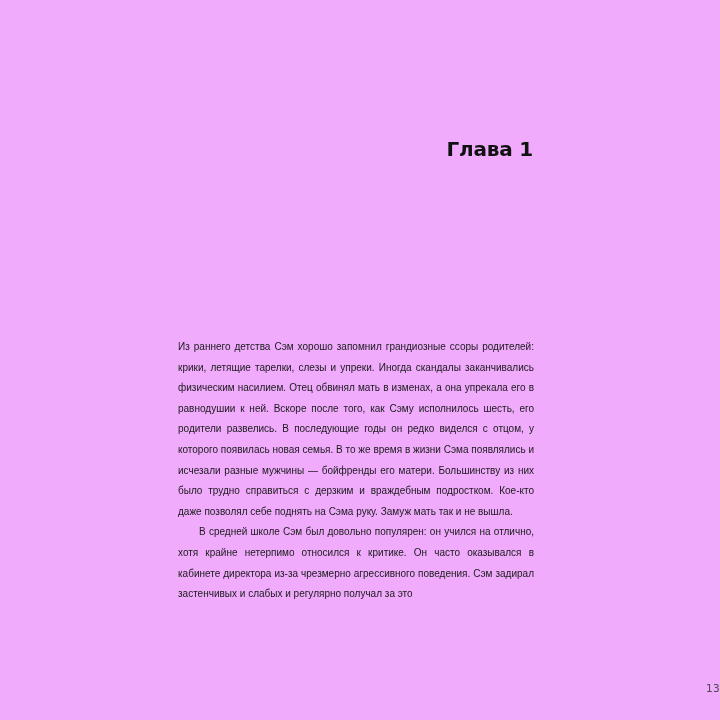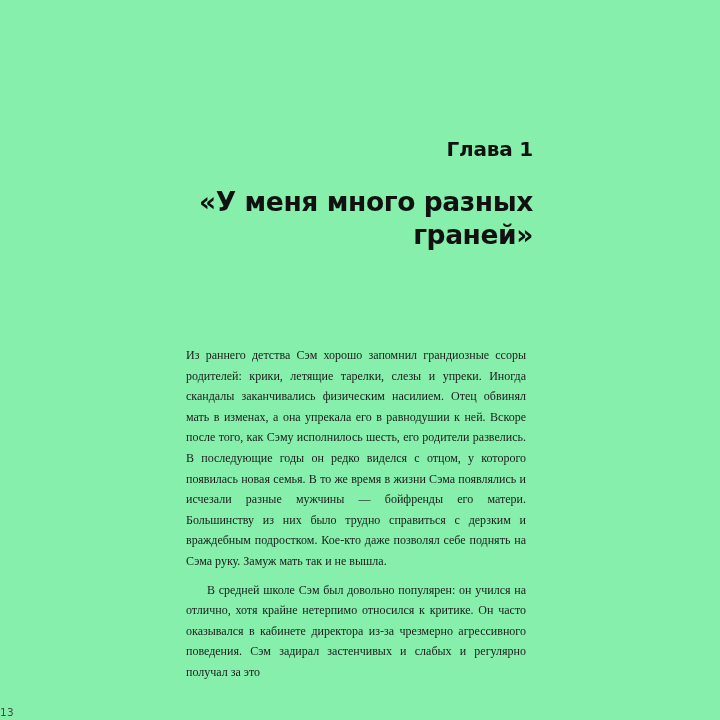--- a/index.html
+++ b/index.html
@@ -12,21 +12,21 @@
     height: 720px;
     background: #ffffff;
     font-family: "Liberation Serif", "DejaVu Serif", serif;
     overflow: hidden;
     position: relative;
   }
 
   .page {
     position: absolute;
     inset: 0;
-    background: #86efac;
+    background: #f0abfc;
   }
 
   
   .chapter-head {
     position: absolute;
     left: 178px;
     top: 136px;
     width: 355px;
     text-align: right;
   }
@@ -63,60 +63,56 @@
 
   
   .body-text {
     position: absolute;
     left: 178px;
     top: 337px;
     width: 356px;
   }
 
   .body-text p {
-    margin: 8px;
-    font-family: Liberation Serif, serif;
-    font-size: 12px;
+    margin: 0;
+    font-family: Liberation Sans, sans-serif;
+    font-size: 10px;
     line-height: 20.6px;
     color: #1a1a1a;
     text-align: justify;
     text-justify: inter-word;
     hyphens: manual;
     -webkit-hyphens: manual;
   }
 
   .body-text p.indent {
     text-indent: 21px;
   }
 
   
   .folio {
     position: absolute;
     left: 0;
     right: 0;
-    top: 706px;
-    text-align: left;
+    top: 682px;
+    text-align: right;
     font-family: "DejaVu Sans", "Liberation Sans", sans-serif;
     font-size: 10.5px;
     color: #4a4a4a;
     letter-spacing: 0.3px;
   }
 </style>
 </head>
 <body>
 
 <div class="page">
 
   <div class="chapter-head">
     <p class="chapter-label">Глава 1</p>
 
-    <h1 class="chapter-title">
-      <span>«У меня много разных</span><br>
-      <span>граней»</span>
-    </h1>
 
   </div>
 
   <div class="body-text">
     <p>Из раннего детства Сэм хорошо запомнил грандиозные ссоры родителей: крики, летящие тарелки, слезы и упреки. Иногда скандалы заканчивались физическим насилием. Отец обвинял мать в изменах, а она упрекала его в равнодушии к ней. Вскоре после того, как Сэму исполнилось шесть, его родители развелись. В последующие годы он редко виделся с отцом, у которого появилась новая семья. В то же время в жизни Сэма появлялись и исчезали разные мужчины — бойфренды его матери. Большинству из них было трудно справиться с дерзким и враждебным подростком. Кое-кто даже позволял себе поднять на Сэма руку. Замуж мать так и не вышла.</p>
     <p class="indent">В средней школе Сэм был довольно популярен: он учился на отлично, хотя крайне нетерпимо относился к критике. Он часто оказывался в кабинете директора из-за чрезмерно агрессивного поведения. Сэм задирал застенчивых и слабых и регулярно получал за это</p>
   </div>
 
   <div class="folio">13</div>
 

